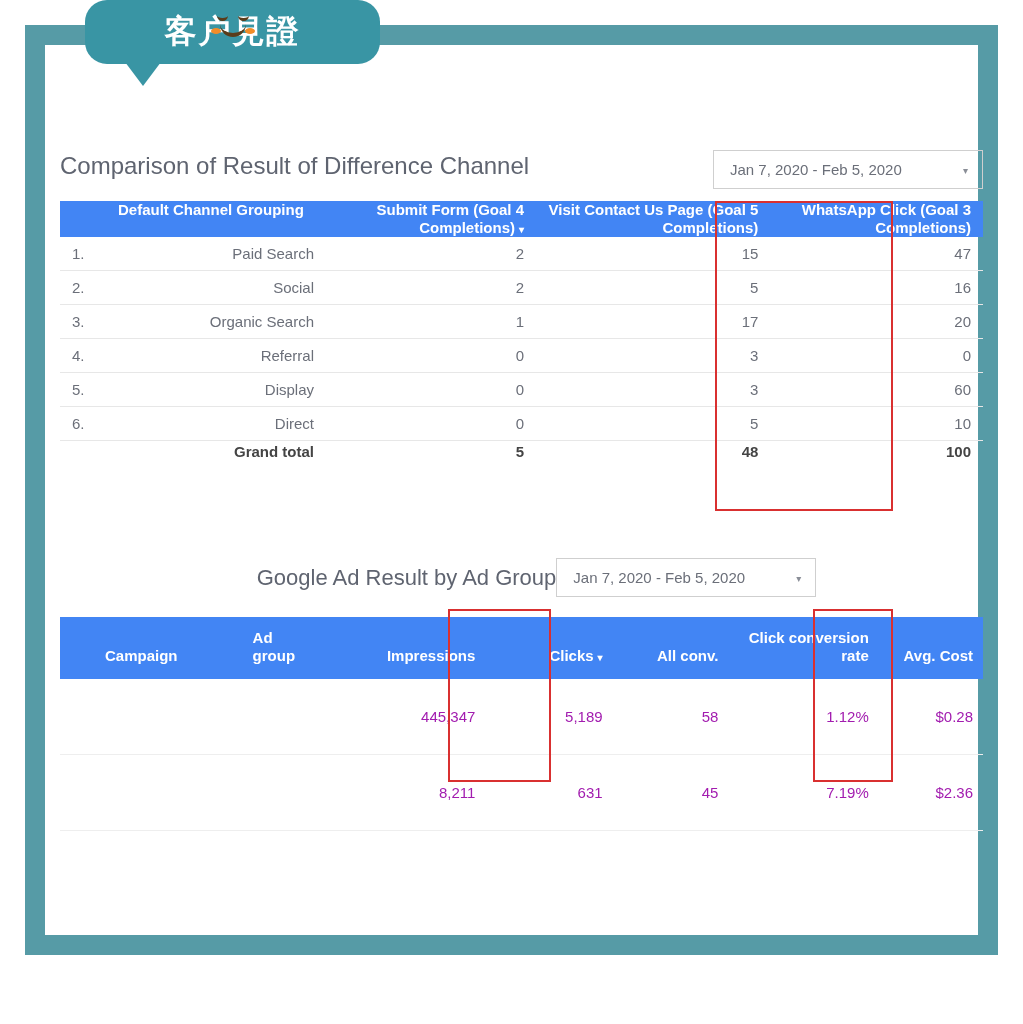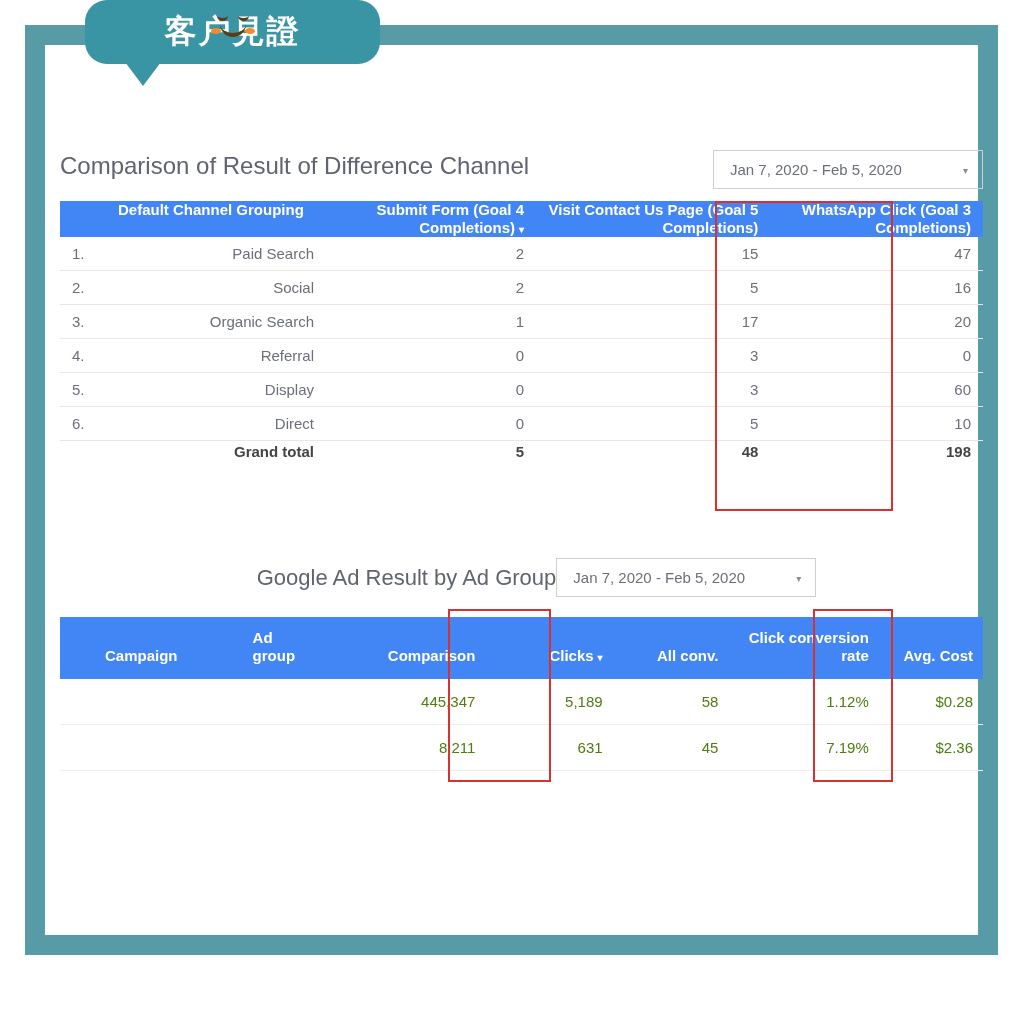--- a/index.html
+++ b/index.html
@@ -183,22 +183,22 @@
     background: #4285f4;
     color: #fff;
     font-weight: 700;
     padding: 12px 10px 14px;
     text-align: right;
     vertical-align: bottom;
     line-height: 1.2;
   }
   table.report2 thead th.left { text-align: left; padding-left: 45px; }
   table.report2 tbody td {
-    padding: 14px 10px;
-    color: #4d7c0f;
+    padding: 29px 10px;
+    color: #a21caf;
     text-align: right;
     border-bottom: 1px solid #eee;
   }
   table.report2 tbody td.left { text-align: left; }
   .tbl2-wrap { position: relative; }
 </style>
 </head>
 <body>
 
 <div class="frame"></div>
@@ -288,21 +288,21 @@
             <td class="left">Direct</td>
             <td>0</td>
             <td>5</td>
             <td>10</td>
           </tr>
           <tr class="total">
             <td class="idx"></td>
             <td class="left">Grand total</td>
             <td>5</td>
             <td>48</td>
-            <td>198</td>
+            <td>100</td>
           </tr>
         </tbody>
     </table>
     <div class="highlight-box" style="left:655px; top:0px; width:178px; height:310px;"></div>
   </div>
 
   <div class="sec2">
     <div class="sec2-head">
       <h2 class="sec-title">Google Ad Result by Ad Group</h2>
       <div class="date-picker" style="min-width:260px;">
@@ -319,21 +319,21 @@
             <col style="width:140px">
             <col style="width:110px">
             <col style="width:100px">
             <col style="width:130px">
             <col style="width:90px">
         </colgroup>
         <thead>
           <tr>
             <th class="left">Campaign</th>
             <th class="left">Ad group</th>
-            <th>Comparison</th>
+            <th>Impressions</th>
             <th><span>Clicks</span><span class="sort-ind">▾</span></th>
             <th>All conv.</th>
             <th>Click conversion rate</th>
             <th>Avg. Cost</th>
           </tr>
         </thead>
         <tbody id="t2body">
             <tr>
               <td class="left"></td>
               <td class="left"></td>

